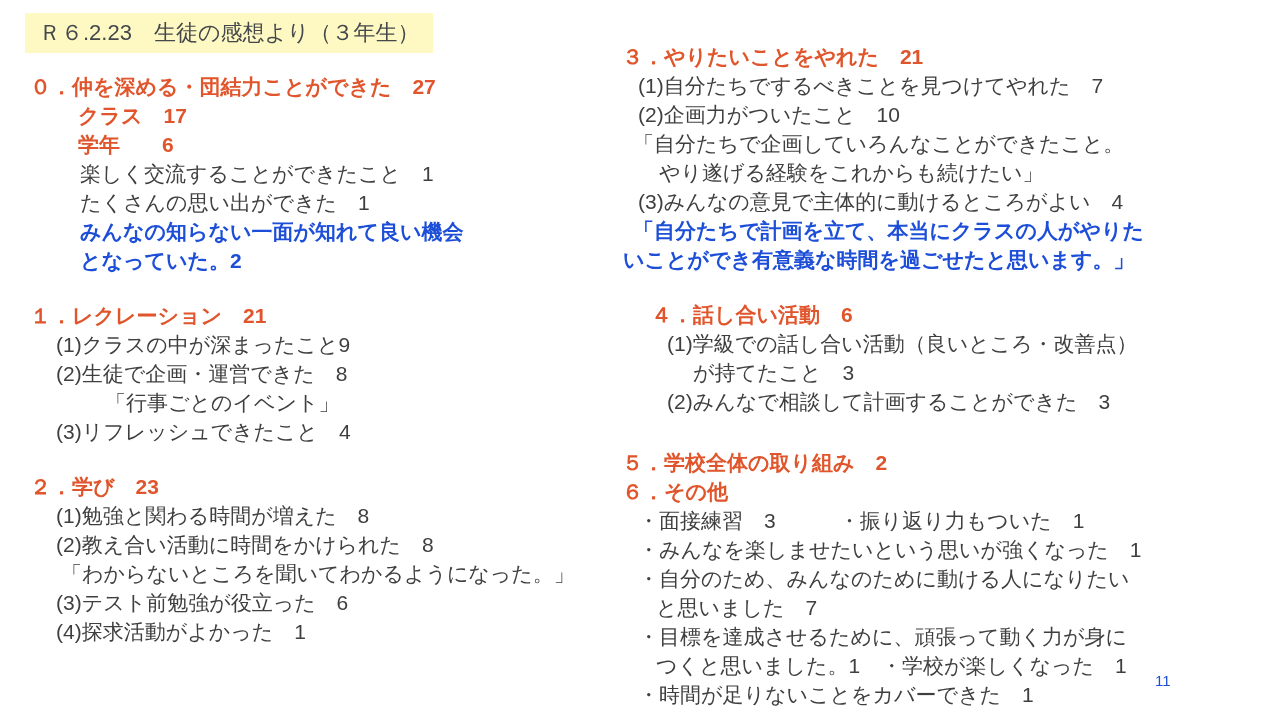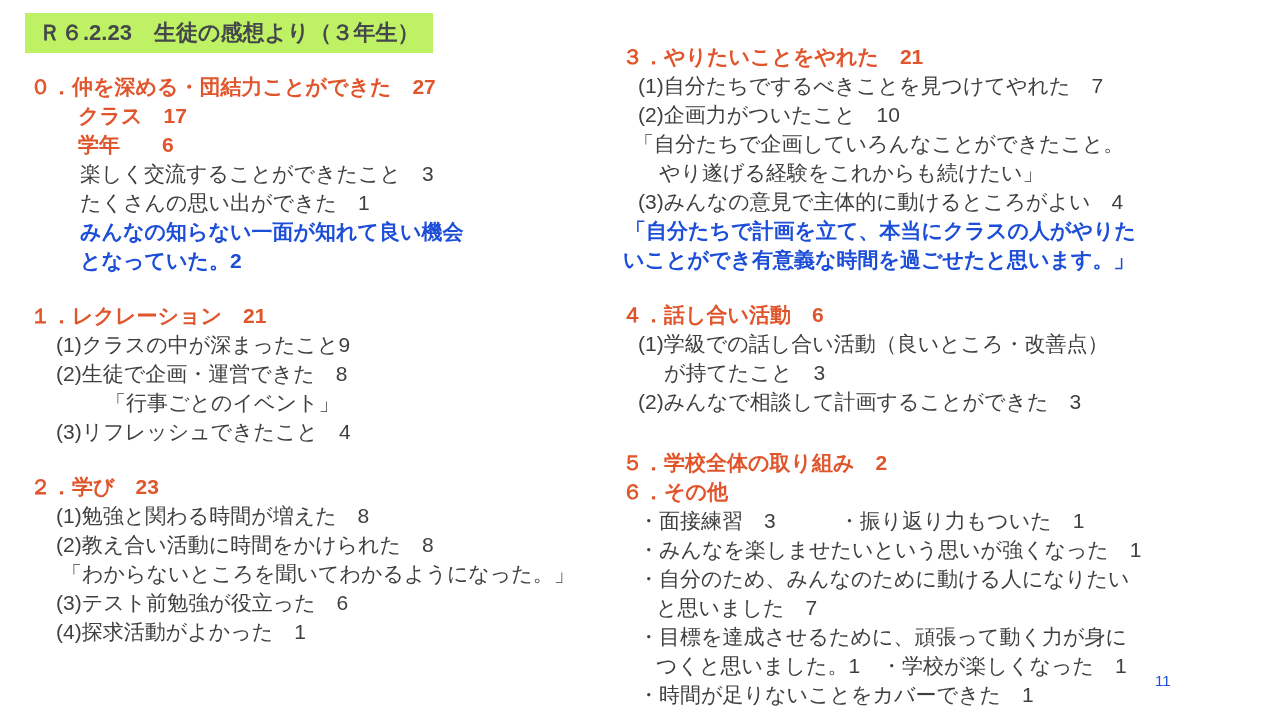--- a/index.html
+++ b/index.html
@@ -2,22 +2,22 @@
 <html><head>
 <meta charset="utf-8">
 <style>
   html,body{margin:0;padding:0;background:#ffffff;}
   .slide{
     position:relative;width:1280px;height:720px;background:#ffffff;
     font-family:"Liberation Sans", sans-serif;overflow:hidden;
   }
   .title-bar{
     position:absolute;left:25px;top:13px;
-    background:#bef264;color:#44484B;
-    font-size:22px;font-weight:bold;line-height:26px;
+    background:#fef9c3;color:#44484B;
+    font-size:22px;font-weight:normal;line-height:26px;
     padding:7px 14px;white-space:pre;
   }
   .sec{position:absolute;font-size:21px;line-height:29px;color:#3F3F3F;}
   .ln{white-space:pre;}
   .h{color:#E0552B;font-weight:bold;}
   .s{color:#1d4ed8;font-weight:bold;}
   .page-num{
     position:absolute;left:1155px;top:672px;
     font-size:15px;color:#1d4ed8;
   }
@@ -26,21 +26,21 @@
 <body>
 
 <div class="slide">
 
   <div class="title-bar">Ｒ６.2.23　生徒の感想より（３年生）</div>
 
   <div class="sec" style="left:30px;top:72px">
     <div class="ln h" style="margin-left:0">０．仲を深める・団結力ことができた　27</div>
     <div class="ln h" style="margin-left:48px">クラス　17</div>
     <div class="ln h" style="margin-left:48px">学年　　6</div>
-    <div class="ln" style="margin-left:50px">楽しく交流することができたこと　3</div>
+    <div class="ln" style="margin-left:50px">楽しく交流することができたこと　1</div>
     <div class="ln" style="margin-left:50px">たくさんの思い出ができた　1</div>
     <div class="ln s" style="margin-left:50px">みんなの知らない一面が知れて良い機会</div>
     <div class="ln s" style="margin-left:50px">となっていた。2</div>
   </div>
 
   <div class="sec" style="left:30px;top:301px">
     <div class="ln h" style="margin-left:0">１．レクレーション　21</div>
     <div class="ln" style="margin-left:26px">(1)クラスの中が深まったこと9</div>
     <div class="ln" style="margin-left:26px">(2)生徒で企画・運営できた　8</div>
     <div class="ln" style="margin-left:75px">「行事ごとのイベント」</div>
@@ -56,25 +56,25 @@
     <div class="ln" style="margin-left:26px">(4)探求活動がよかった　1</div>
   </div>
 
   <div class="sec" style="left:622px;top:42px">
     <div class="ln h" style="margin-left:0">３．やりたいことをやれた　21</div>
     <div class="ln" style="margin-left:16px">(1)自分たちでするべきことを見つけてやれた　7</div>
     <div class="ln" style="margin-left:16px">(2)企画力がついたこと　10</div>
     <div class="ln" style="margin-left:11px">「自分たちで企画していろんなことができたこと。</div>
     <div class="ln" style="margin-left:37px">やり遂げる経験をこれからも続けたい」</div>
     <div class="ln" style="margin-left:16px">(3)みんなの意見で主体的に動けるところがよい　4</div>
-    <div class="ln s" style="margin-left:3px">「自分たちで計画を立て、本当にクラスの人がやりた</div>
+    <div class="ln s" style="margin-left:11px">「自分たちで計画を立て、本当にクラスの人がやりた</div>
     <div class="ln s" style="margin-left:1px">いことができ有意義な時間を過ごせたと思います。」</div>
   </div>
 
-  <div class="sec" style="left:622px;top:300px">
+  <div class="sec" style="left:651px;top:300px">
     <div class="ln h" style="margin-left:0">４．話し合い活動　6</div>
     <div class="ln" style="margin-left:16px">(1)学級での話し合い活動（良いところ・改善点）</div>
     <div class="ln" style="margin-left:42px">が持てたこと　3</div>
     <div class="ln" style="margin-left:16px">(2)みんなで相談して計画することができた　3</div>
   </div>
 
   <div class="sec" style="left:622px;top:448px">
     <div class="ln h" style="margin-left:0">５．学校全体の取り組み　2</div>
     <div class="ln h" style="margin-left:0">６．その他</div>
     <div class="ln" style="margin-left:16px">・面接練習　3　　　・振り返り力もついた　1</div>

